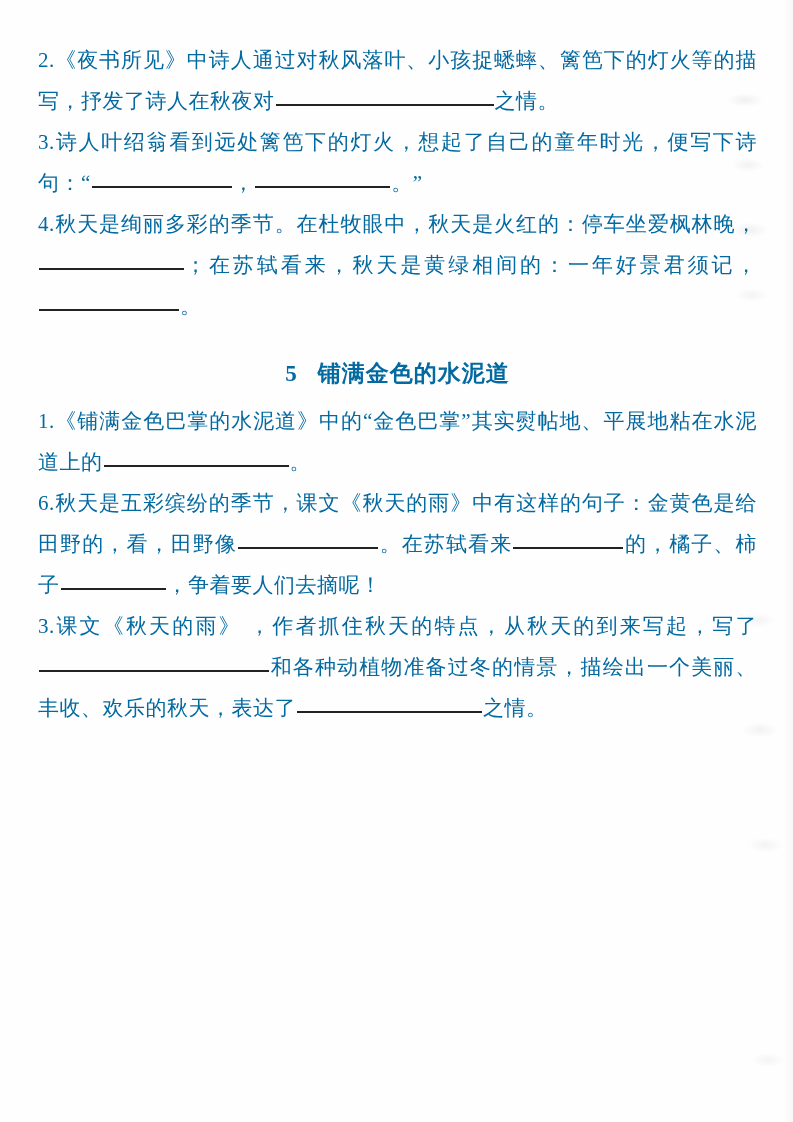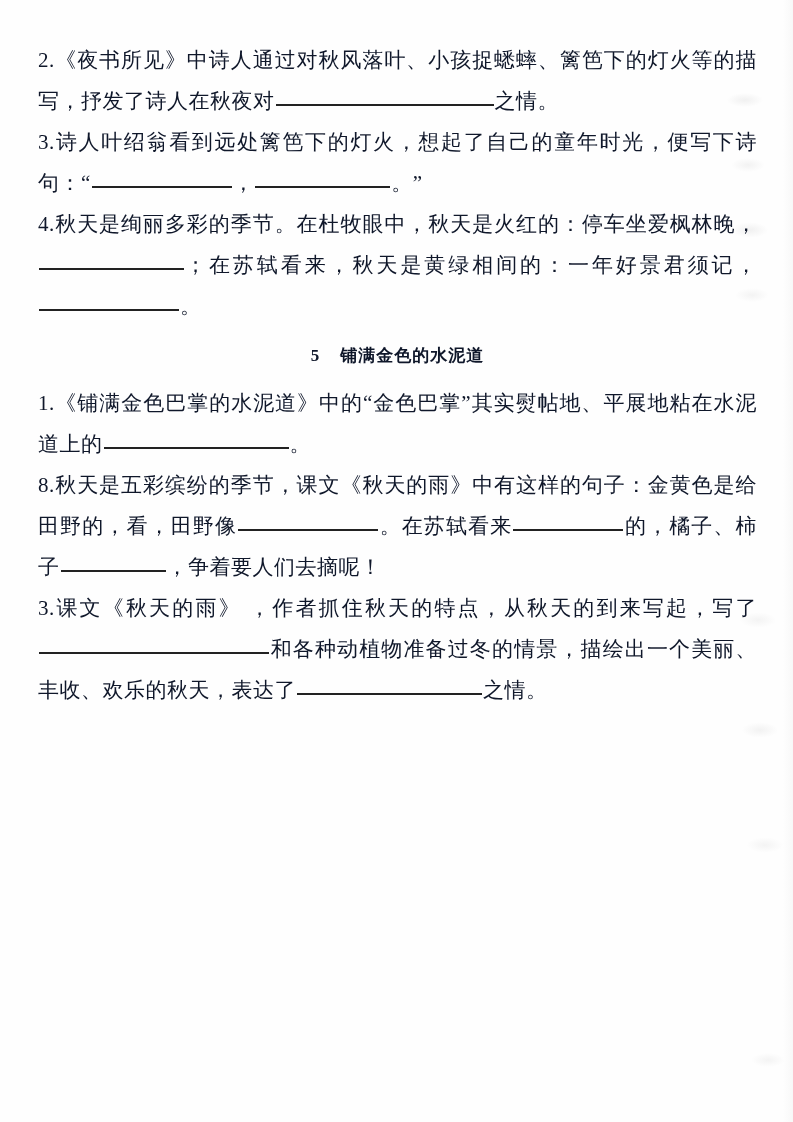--- a/index.html
+++ b/index.html
@@ -7,38 +7,38 @@
     padding: 0;
     background: #e8e8e8;
   }
   .page {
     position: relative;
     width: 793px;
     height: 1122px;
     background: #fefefe;
     overflow: hidden;
     font-family: "Liberation Serif", "DejaVu Serif", serif;
-    color: #0f172a;
+    color: #0369a1;
     box-sizing: border-box;
     padding: 40px 36px 0 38px;
   }
   .content { position: relative; z-index: 2; }
   p.q {
     margin: 0;
     font-size: 21px;
     line-height: 41px;
     text-align: justify;
     text-justify: inter-character;
     letter-spacing: 0.5px;
     word-break: break-all;
   }
   h2.section-title {
-    margin: 9px 0 7px 0;
+    margin: 27px 0 7px 0;
     text-align: center;
-    font-size: 17px;
+    font-size: 23px;
     font-weight: bold;
     line-height: 40px;
     letter-spacing: 1px;
   }
   h2.section-title .sec-num { margin-right: 20px; }
   .blank {
     display: inline-block;
     height: 6px;
     border-bottom: 2px solid #222;
     transform: translateY(-2px);
@@ -88,19 +88,19 @@
 
     <p class="q"><span>4.秋天是绚丽多彩的季节。在杜牧眼中，秋天是火红的：停车坐爱枫林晚，</span><span class="blank w145"></span><span>；在苏轼看来，秋天是黄绿相间的：一年好景君须记，</span><span class="blank w140"></span><span>。</span></p>
 
     <h2 class="section-title"><span class="sec-num">5</span><span>铺满金色的水泥道</span></h2>
 
     <p class="q"><span>1.《铺满金色巴掌的水泥道》中的“金色巴掌”其实熨帖地、平展地粘在水泥道上的</span><span class="blank w185"></span><span>。</span></p>
 
 
 
 
-    <p class="q"><span>8.秋天是五彩缤纷的季节，课文《秋天的雨》中有这样的句子：金黄色是给田野的，看，田野像</span><span class="blank w140"></span><span>。在苏轼看来</span><span class="blank w110"></span><span>的，橘子、柿子</span><span class="blank w105"></span><span>，争着要人们去摘呢！</span></p>
+    <p class="q"><span>6.秋天是五彩缤纷的季节，课文《秋天的雨》中有这样的句子：金黄色是给田野的，看，田野像</span><span class="blank w140"></span><span>。在苏轼看来</span><span class="blank w110"></span><span>的，橘子、柿子</span><span class="blank w105"></span><span>，争着要人们去摘呢！</span></p>
 
 
     <p class="q"><span>3.课文《秋天的雨》 ，作者抓住秋天的特点，从秋天的到来写起，写了</span><span class="blank w230"></span><span>和各种动植物准备过冬的情景，描绘出一个美丽、丰收、欢乐的秋天，表达了</span><span class="blank w185"></span><span>之情。</span></p>
 
   </div>
 </div>
 
 </body></html>

